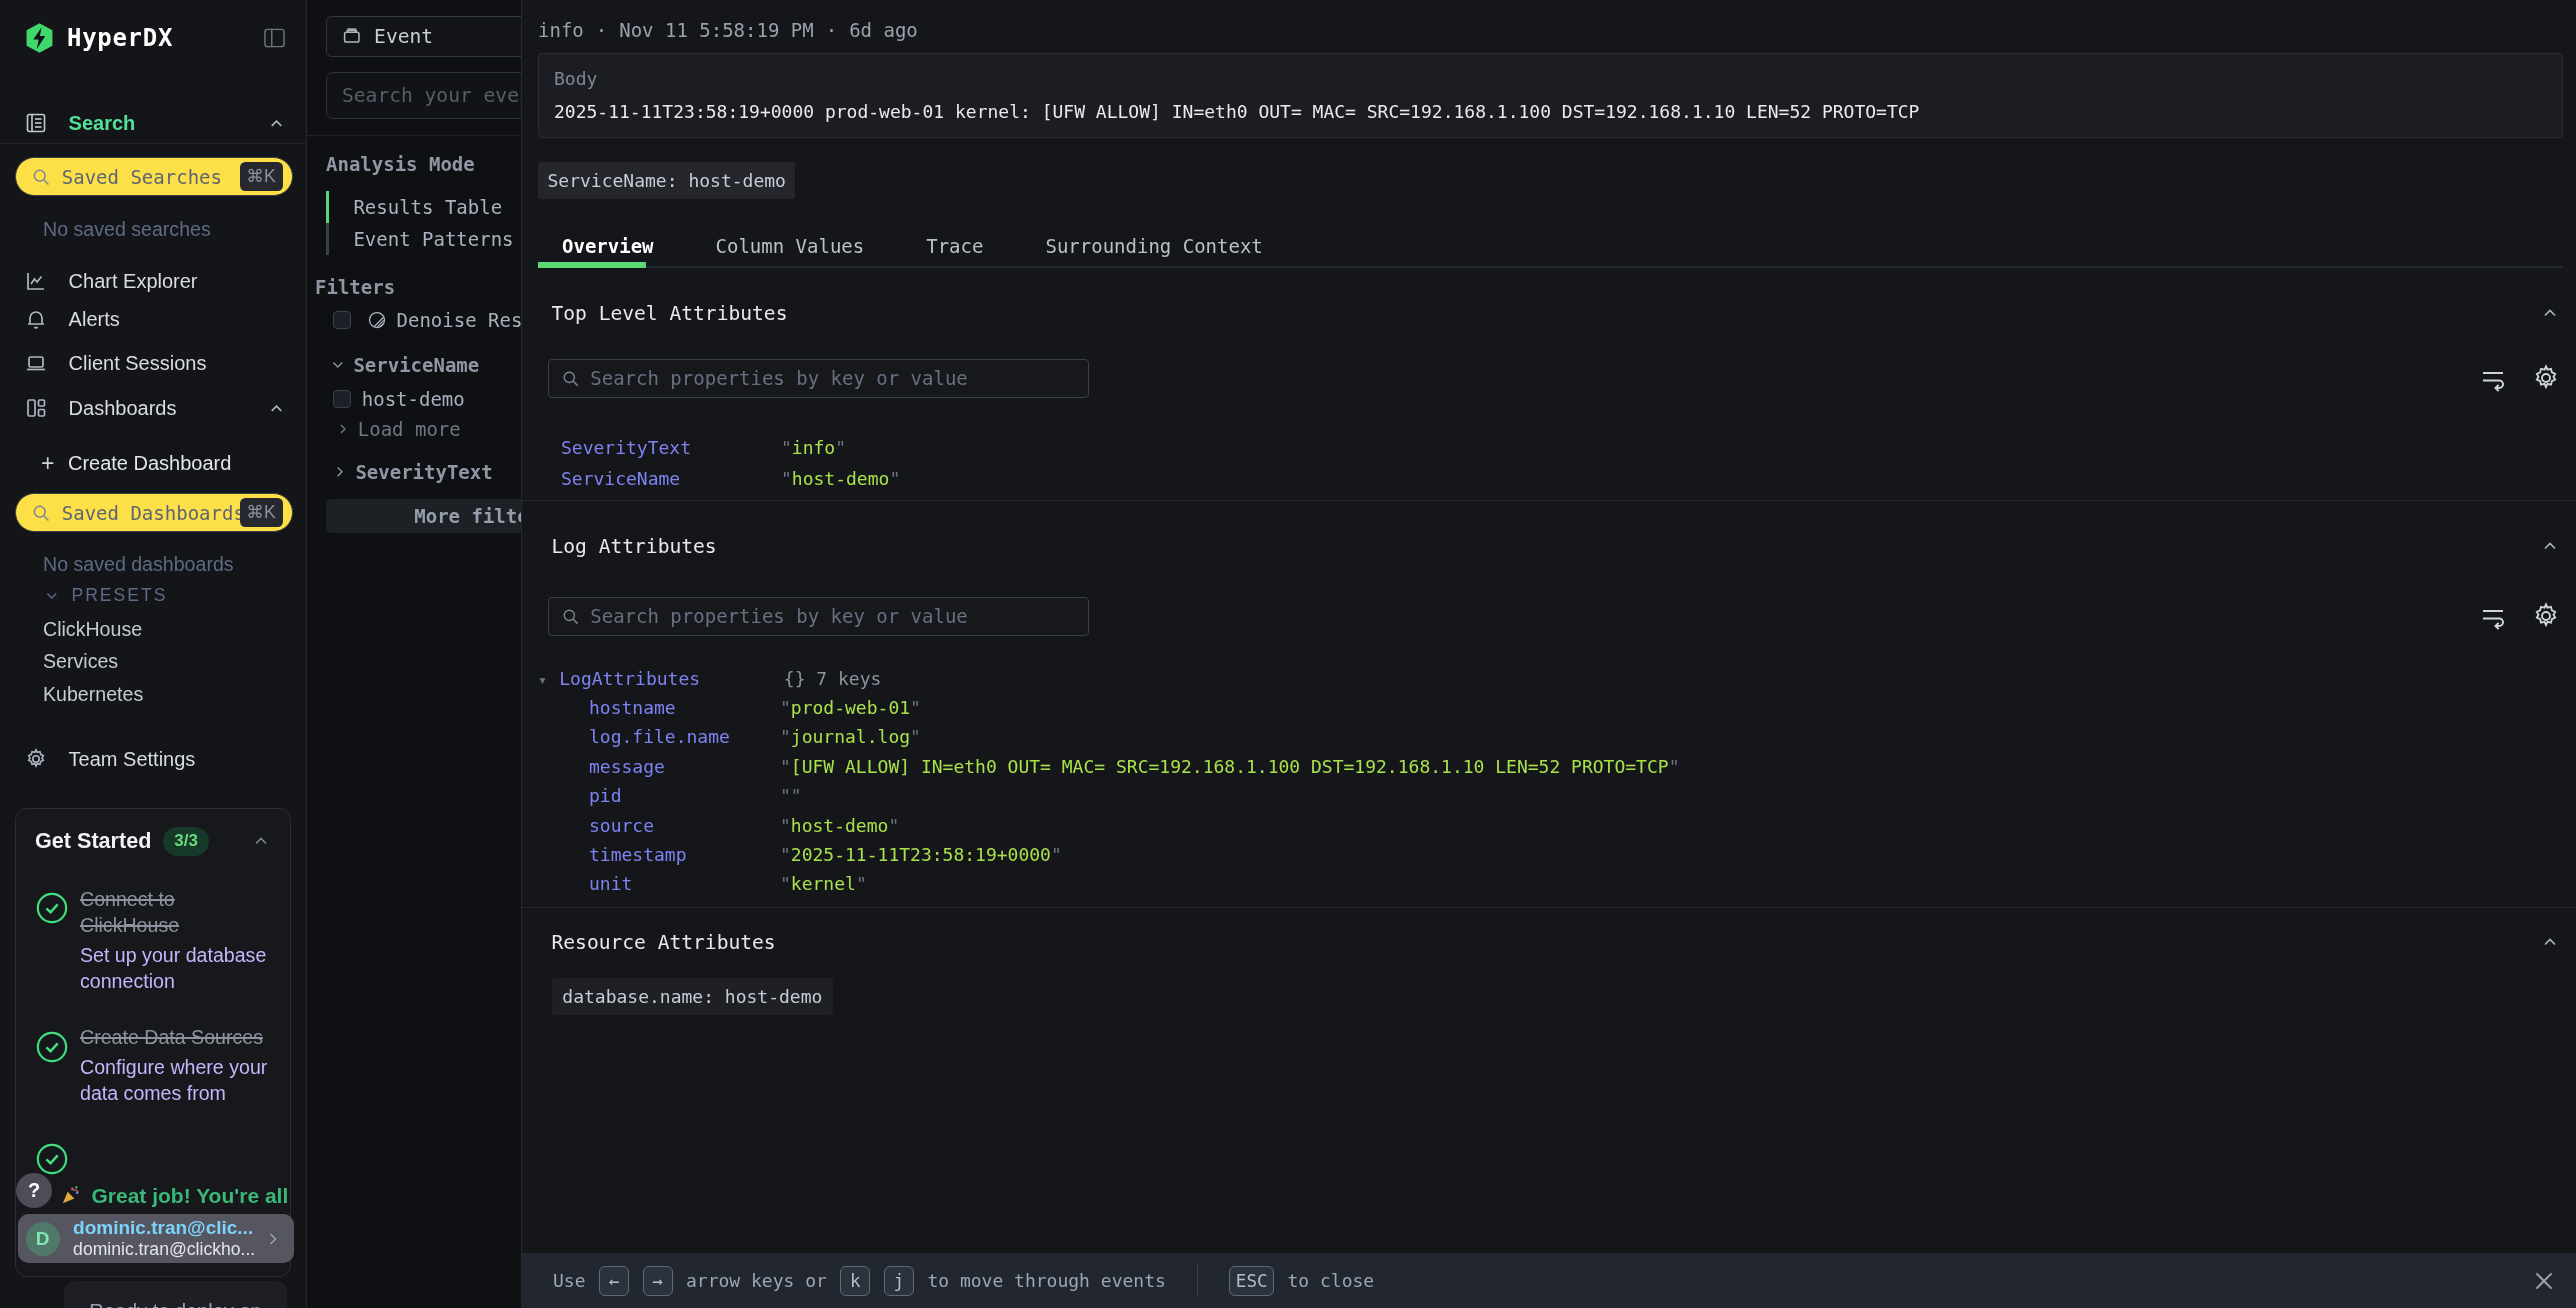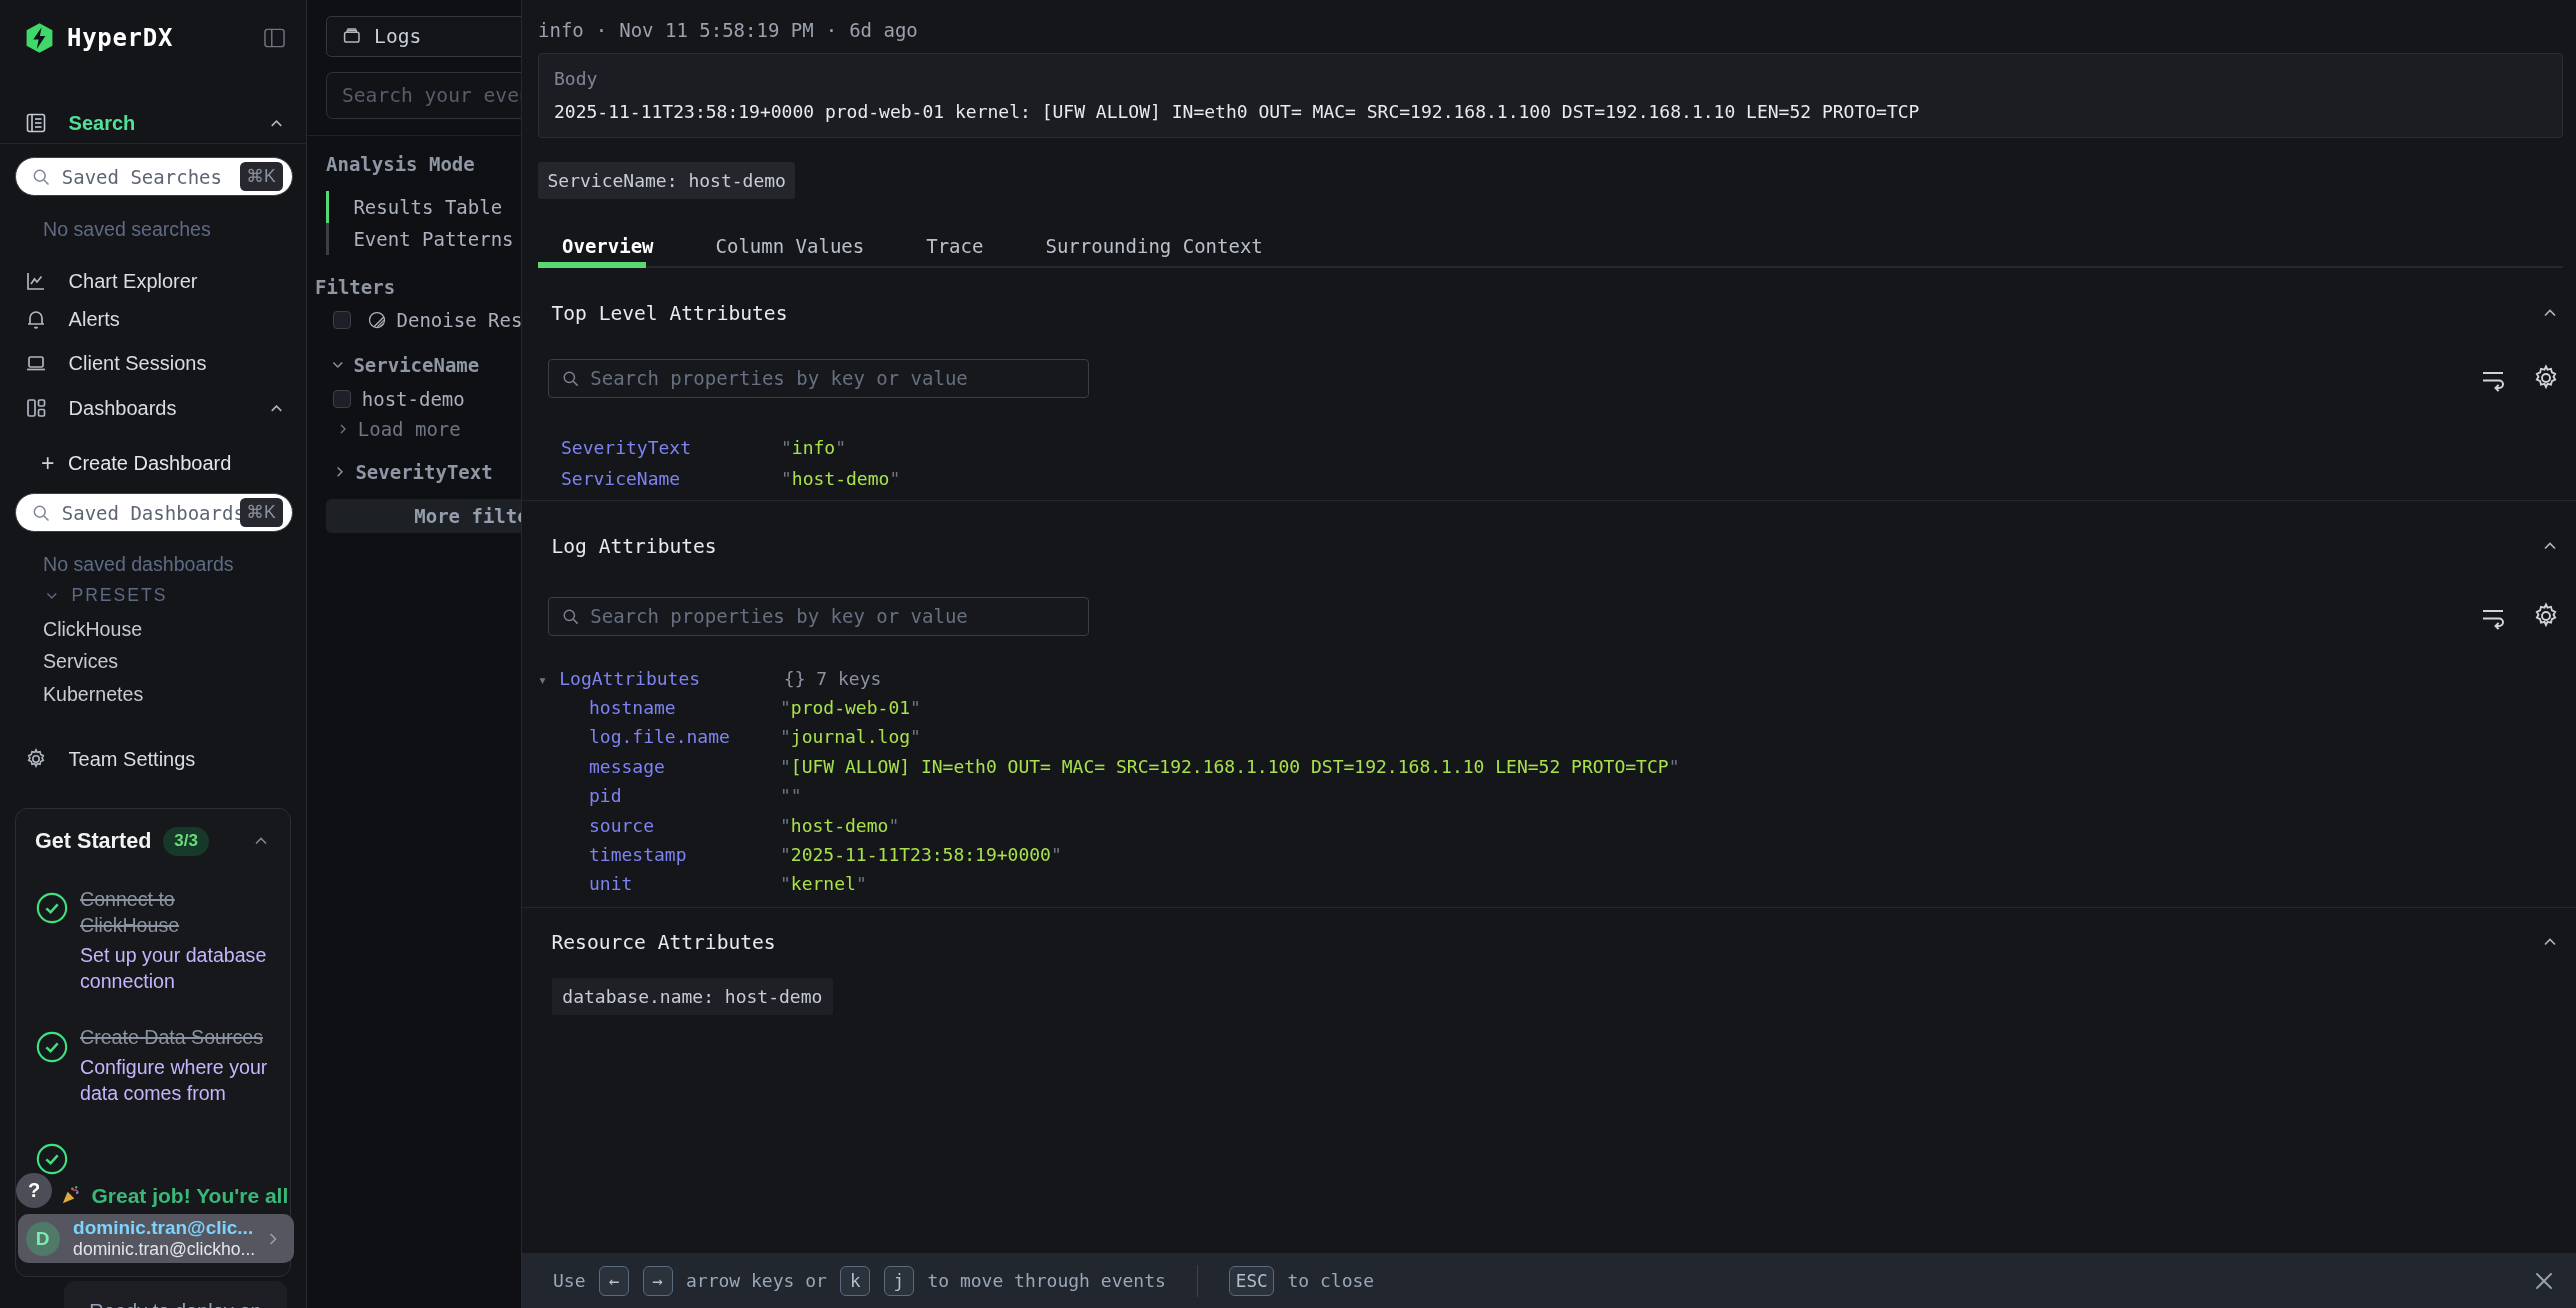--- a/index.html
+++ b/index.html
@@ -26,21 +26,21 @@
   .nav-item { position:absolute; left:24px; right:20px; height:32px; display:flex; align-items:center; font-size:20px; color:#d9dce1; cursor:pointer; }
   .nav-item .nicon { width:27px; margin-right:17.6px; color:#aeb6c2; display:flex; }
   .nav-item .spacer { flex:1; }
   .nav-item.active { color:#53e096; font-weight:bold; }
   .nav-item.active .nicon { color:#c4cad4; }
 
   .side-divider { position:absolute; left:0; right:0; top:143px; height:0.7px; background:#24262b; }
 
   .pill-input {
     position:absolute; left:15px; width:278px; height:39px;
-    border:0.7px solid #3a3e46; border-radius:19.6px; background:#ffffff;
+    border:0.7px solid #3a3e46; border-radius:19.6px; background:#fde047;
     display:flex; align-items:center; padding:0 9.5px 0 15px;
   }
   .pill-input .sicon { color:#7d8594; margin-right:10.8px; }
   .pill-input .ph { font-family:"DejaVu Sans Mono", monospace; font-size:19px; color:#5d6574; flex:1; white-space:nowrap; overflow:hidden; }
   .kbd-chip { background:#26282e; color:#8b93a1; border-radius:5.4px; font-size:17.6px; padding:4px 6.8px; font-family:"Liberation Sans",sans-serif; }
 
   .empty-note { position:absolute; left:43px; font-size:19.6px; color:#5d6b84; }
 
   .side-sub { position:absolute; left:43px; font-size:19.6px; color:#c6cbd3; cursor:pointer; }
   .presets-row { position:absolute; left:43px; display:flex; align-items:center; color:#5d6b84; cursor:pointer; }
@@ -403,21 +403,21 @@
 <div class="source-col">
 
   <div class="src-abs logs-btn">
     <span class="licon">
       <svg width="21.6" height="21.6" viewBox="0 0 24 24" fill="none" stroke="currentColor" stroke-width="1.7">
           <rect x="4" y="8" width="16" height="11" rx="2"></rect>
           <path d="M7 8 v-2 h10 v2"></path>
           <path d="M7 4.5 h10"></path>
         </svg>
     </span>
-    <span>Logs</span>
+    <span>Event</span>
   </div>
 
   <div class="src-abs src-search">
     <span>Search your event</span>
   </div>
 
   <div class="src-abs src-divider"></div>
 
   <div class="src-abs src-label" style="left:19px; top:153px;">Analysis Mode</div>
 

